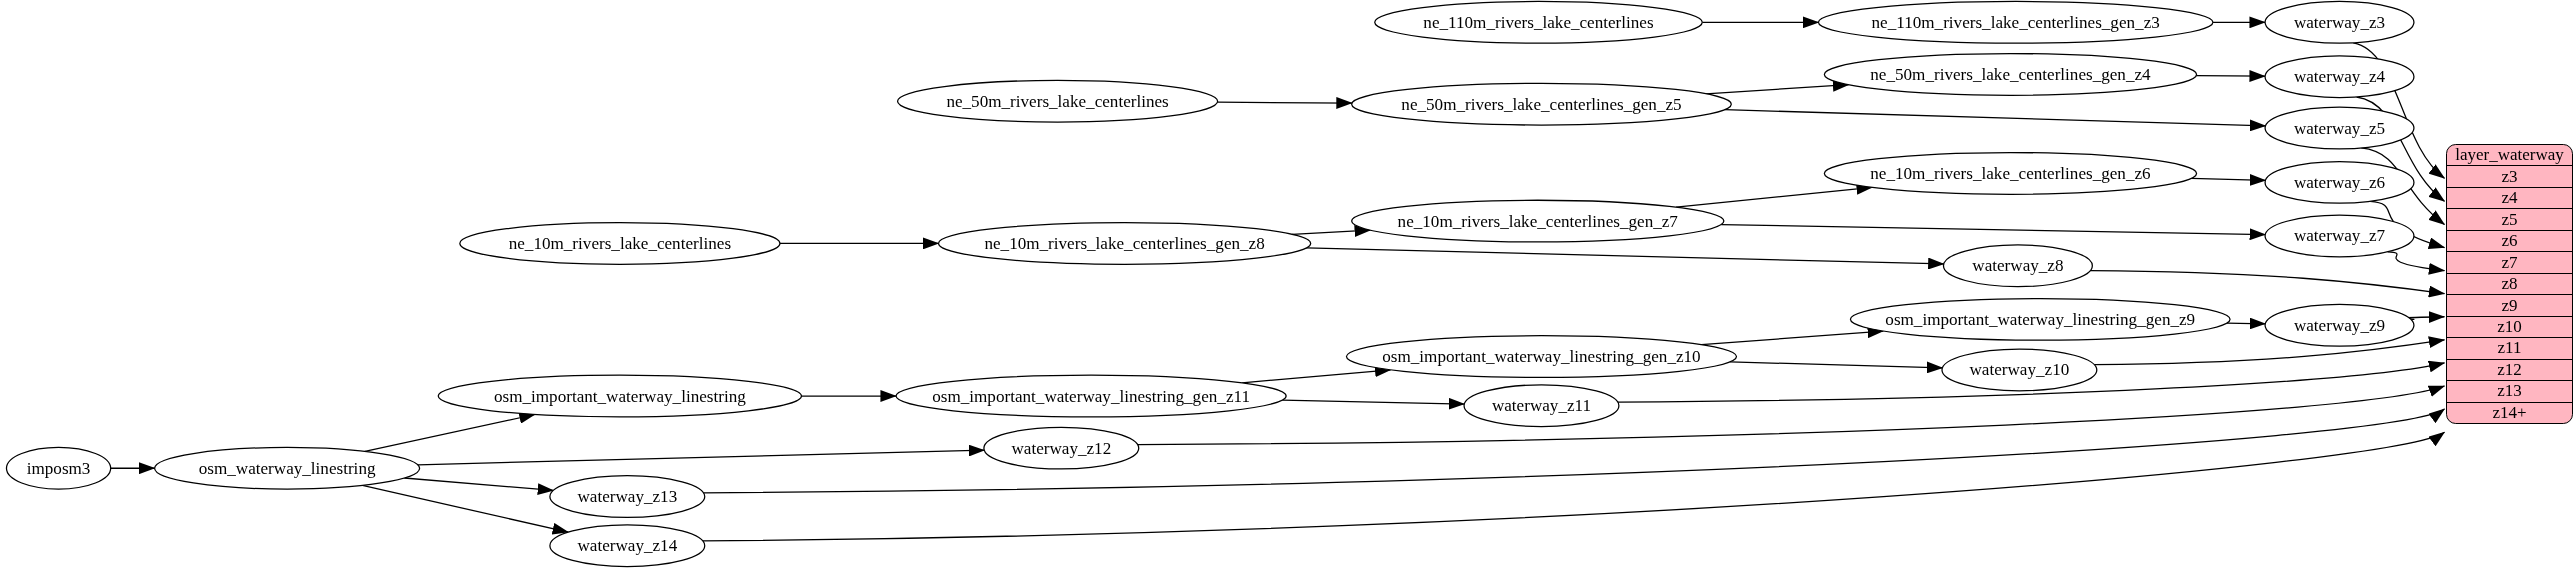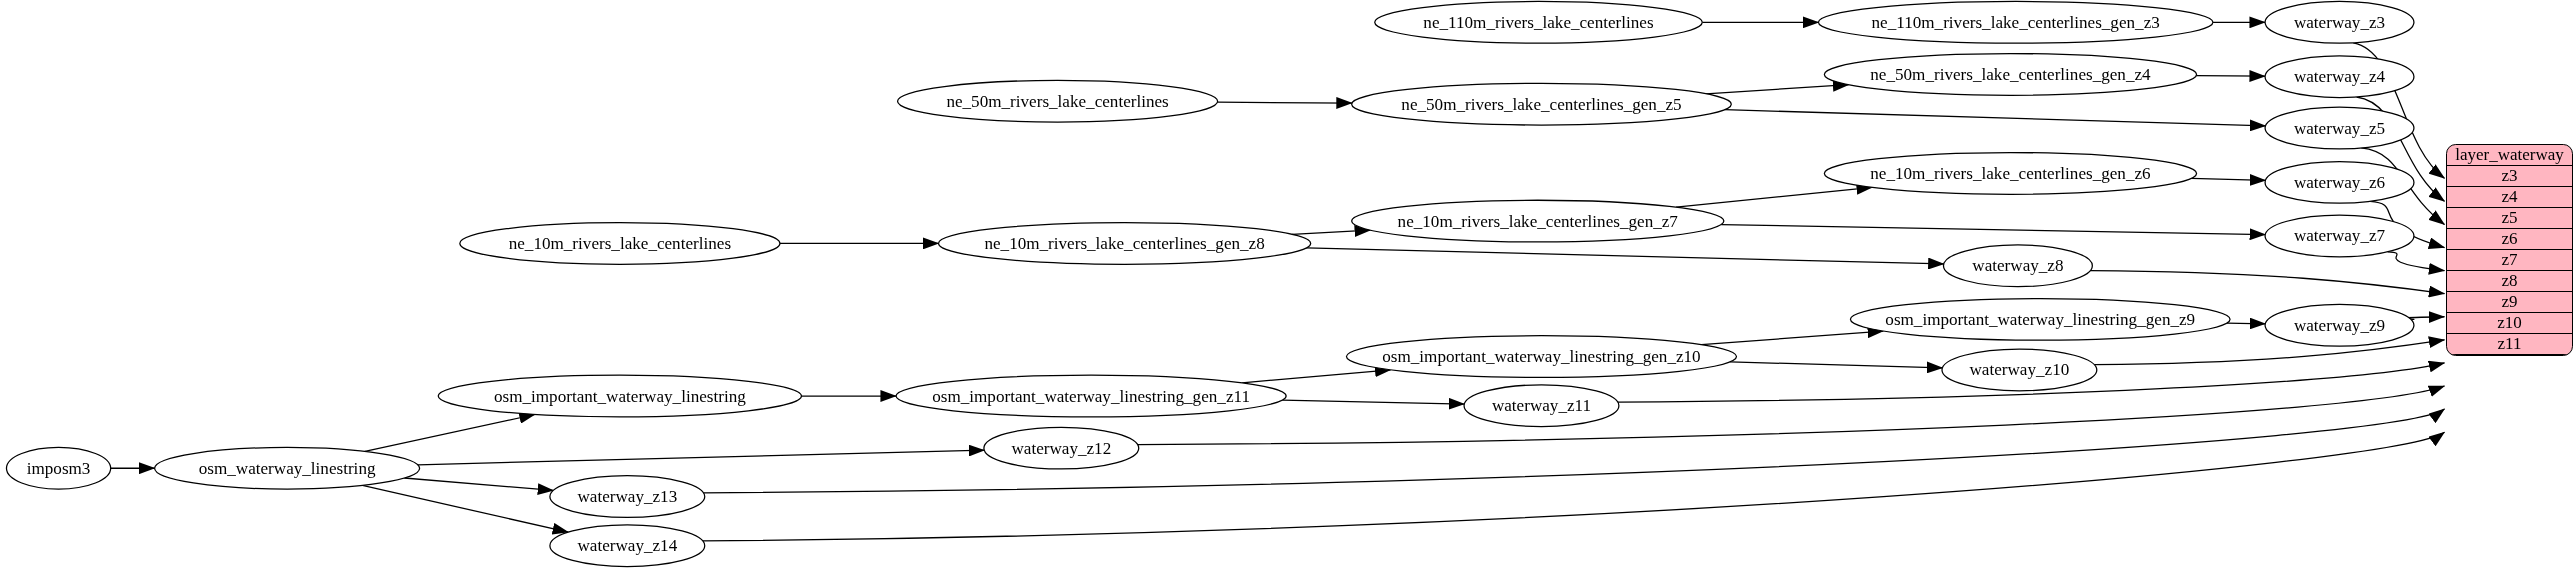--- a/index.html
+++ b/index.html
@@ -204,21 +204,21 @@
           <ellipse cx="842" cy="667" rx="104" ry="28" fill="#ffffff" stroke="#000000"></ellipse>
           <text x="842" y="667" text-anchor="middle" dominant-baseline="central">waterway_z13</text>
         </g>
         <g>
           <ellipse cx="842" cy="733" rx="104" ry="28" fill="#ffffff" stroke="#000000"></ellipse>
           <text x="842" y="733" text-anchor="middle" dominant-baseline="central">waterway_z14</text>
         </g>
       </g>
     </svg>
 
-  <div class="record" id="record" style="left: 2446px; top: 144px; width: 127px; height: 212px; background: rgb(255, 182, 193); border-color: rgb(0, 0, 0);">
+  <div class="record" id="record" style="left: 2446px; top: 144px; width: 127px; height: 280px; background: rgb(255, 182, 193); border-color: rgb(0, 0, 0);">
     <div class="record-cell record-header">layer_waterway</div>
     <div class="record-cell">z3</div>
     <div class="record-cell">z4</div>
     <div class="record-cell">z5</div>
     <div class="record-cell">z6</div>
     <div class="record-cell">z7</div>
     <div class="record-cell">z8</div>
     <div class="record-cell">z9</div>
     <div class="record-cell">z10</div>
     <div class="record-cell">z11</div>

